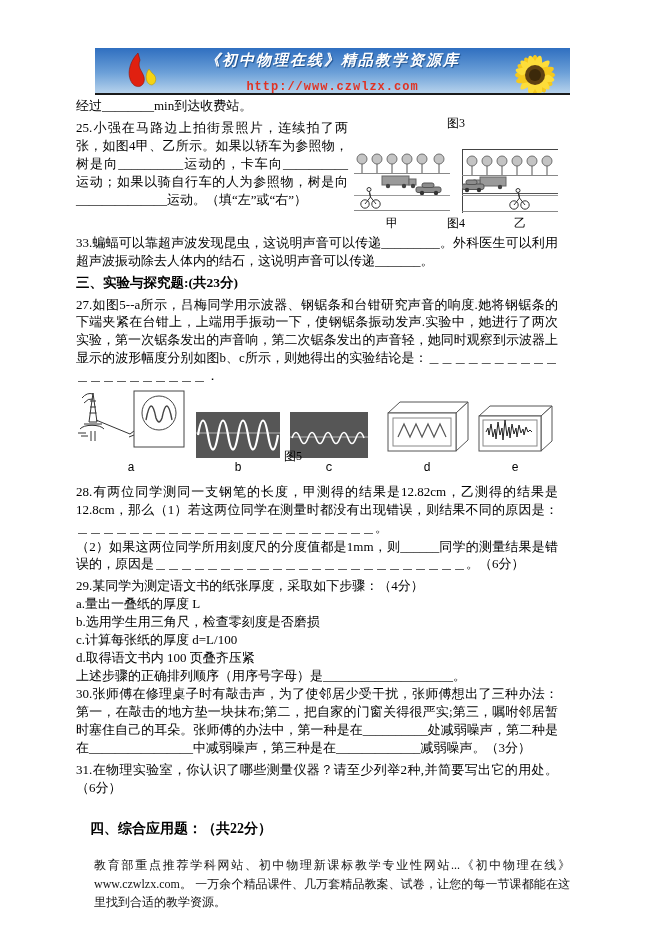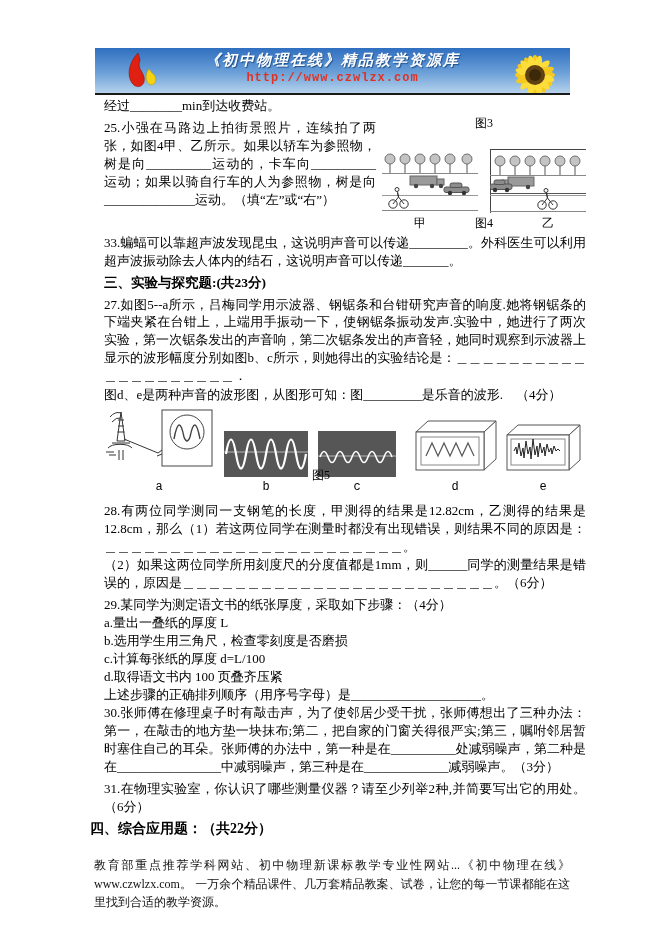--- a/index.html
+++ b/index.html
@@ -17,25 +17,25 @@
     overflow:hidden;
   }
   .banner-logo { position:absolute; left:26px; top:4px; }
   .banner-text { position:absolute; left:0; right:0; top:3px; text-align:center; }
   .banner-title {
     color:#fff; font-weight:bold; font-size:15px; letter-spacing:2px;
     font-style:italic; text-shadow:1px 1px 1px #1d4f8c;
   }
   .banner-url {
     color:#e03222; font-weight:bold; font-size:12px;
-    font-family:"Liberation Mono", monospace; letter-spacing:1px; margin-top:1px;
+    font-family:"Liberation Mono", monospace; letter-spacing:1px; margin-top:10px;
   }
   .banner-sunflower { position:absolute; right:2px; bottom:-6px; }
   
-  .content { position:absolute; left:104px; top:97px; width:482px; line-height:1.38; }
+  .content { position:absolute; left:76px; top:97px; width:482px; line-height:1.38; }
   .p { margin:0 0 4px 0; text-align:justify; }
   .heading { font-weight:bold; font-size:13.5px; margin:2px 0 3px 0; }
   
   .q25-fig { float:right; width:204px; margin:-4px 0 2px 6px; text-align:center; }
   .fig3-cap { font-size:12px; margin-bottom:18px; }
   .scene-row { display:flex; justify-content:space-between; }
   .scene { width:96px; height:64px; }
   .scene-labels { display:flex; margin-top:2px; font-size:12px; }
   .scene-labels .sl { width:76px; text-align:center; }
   .scene-labels .sm { flex:1; }
@@ -192,21 +192,20 @@
         </div>
       </div>
       <p class="p">25.小强在马路边上拍街景照片，连续拍了两张，如图4甲、乙所示。如果以轿车为参照物，树是向__________运动的，卡车向__________运动；如果以骑自行车的人为参照物，树是向______________运动。（填“左”或“右”）</p>
     </div>
 
     <p class="p">33.蝙蝠可以靠超声波发现昆虫，这说明声音可以传递_________。外科医生可以利用超声波振动除去人体内的结石，这说明声音可以传递_______。</p>
 
     <div class="heading">三、实验与探究题:(共23分)</div>
 
     <p class="p" style="margin-bottom:1px">27.如图5--a所示，吕梅同学用示波器、钢锯条和台钳研究声音的响度.她将钢锯条的下端夹紧在台钳上，上端用手振动一下，使钢锯条振动发声.实验中，她进行了两次实验，第一次锯条发出的声音响，第二次锯条发出的声音轻，她同时观察到示波器上显示的波形幅度分别如图b、c所示，则她得出的实验结论是：＿＿＿＿＿＿＿＿＿＿＿＿＿＿＿＿＿＿＿＿．</p>
-    <p class="p" style="margin-bottom:2px">图d、e是两种声音的波形图，从图形可知：图_________是乐音的波形.　（4分）</p>
 
     <div class="fig5-row">
       <div class="figitem fi-a">
         <svg width="110" height="64" viewBox="0 0 110 64">
           <g stroke="#333" fill="none">
             <path d="M6,9 Q11,3 17,5"></path>
               <path d="M8,14 Q12,9 17,10"></path>
             <polygon points="17,4 13,33 21,33"></polygon>
             <line x1="14" y1="12" x2="20" y2="12"></line>
               <line x1="14" y1="18" x2="20" y2="18"></line>

